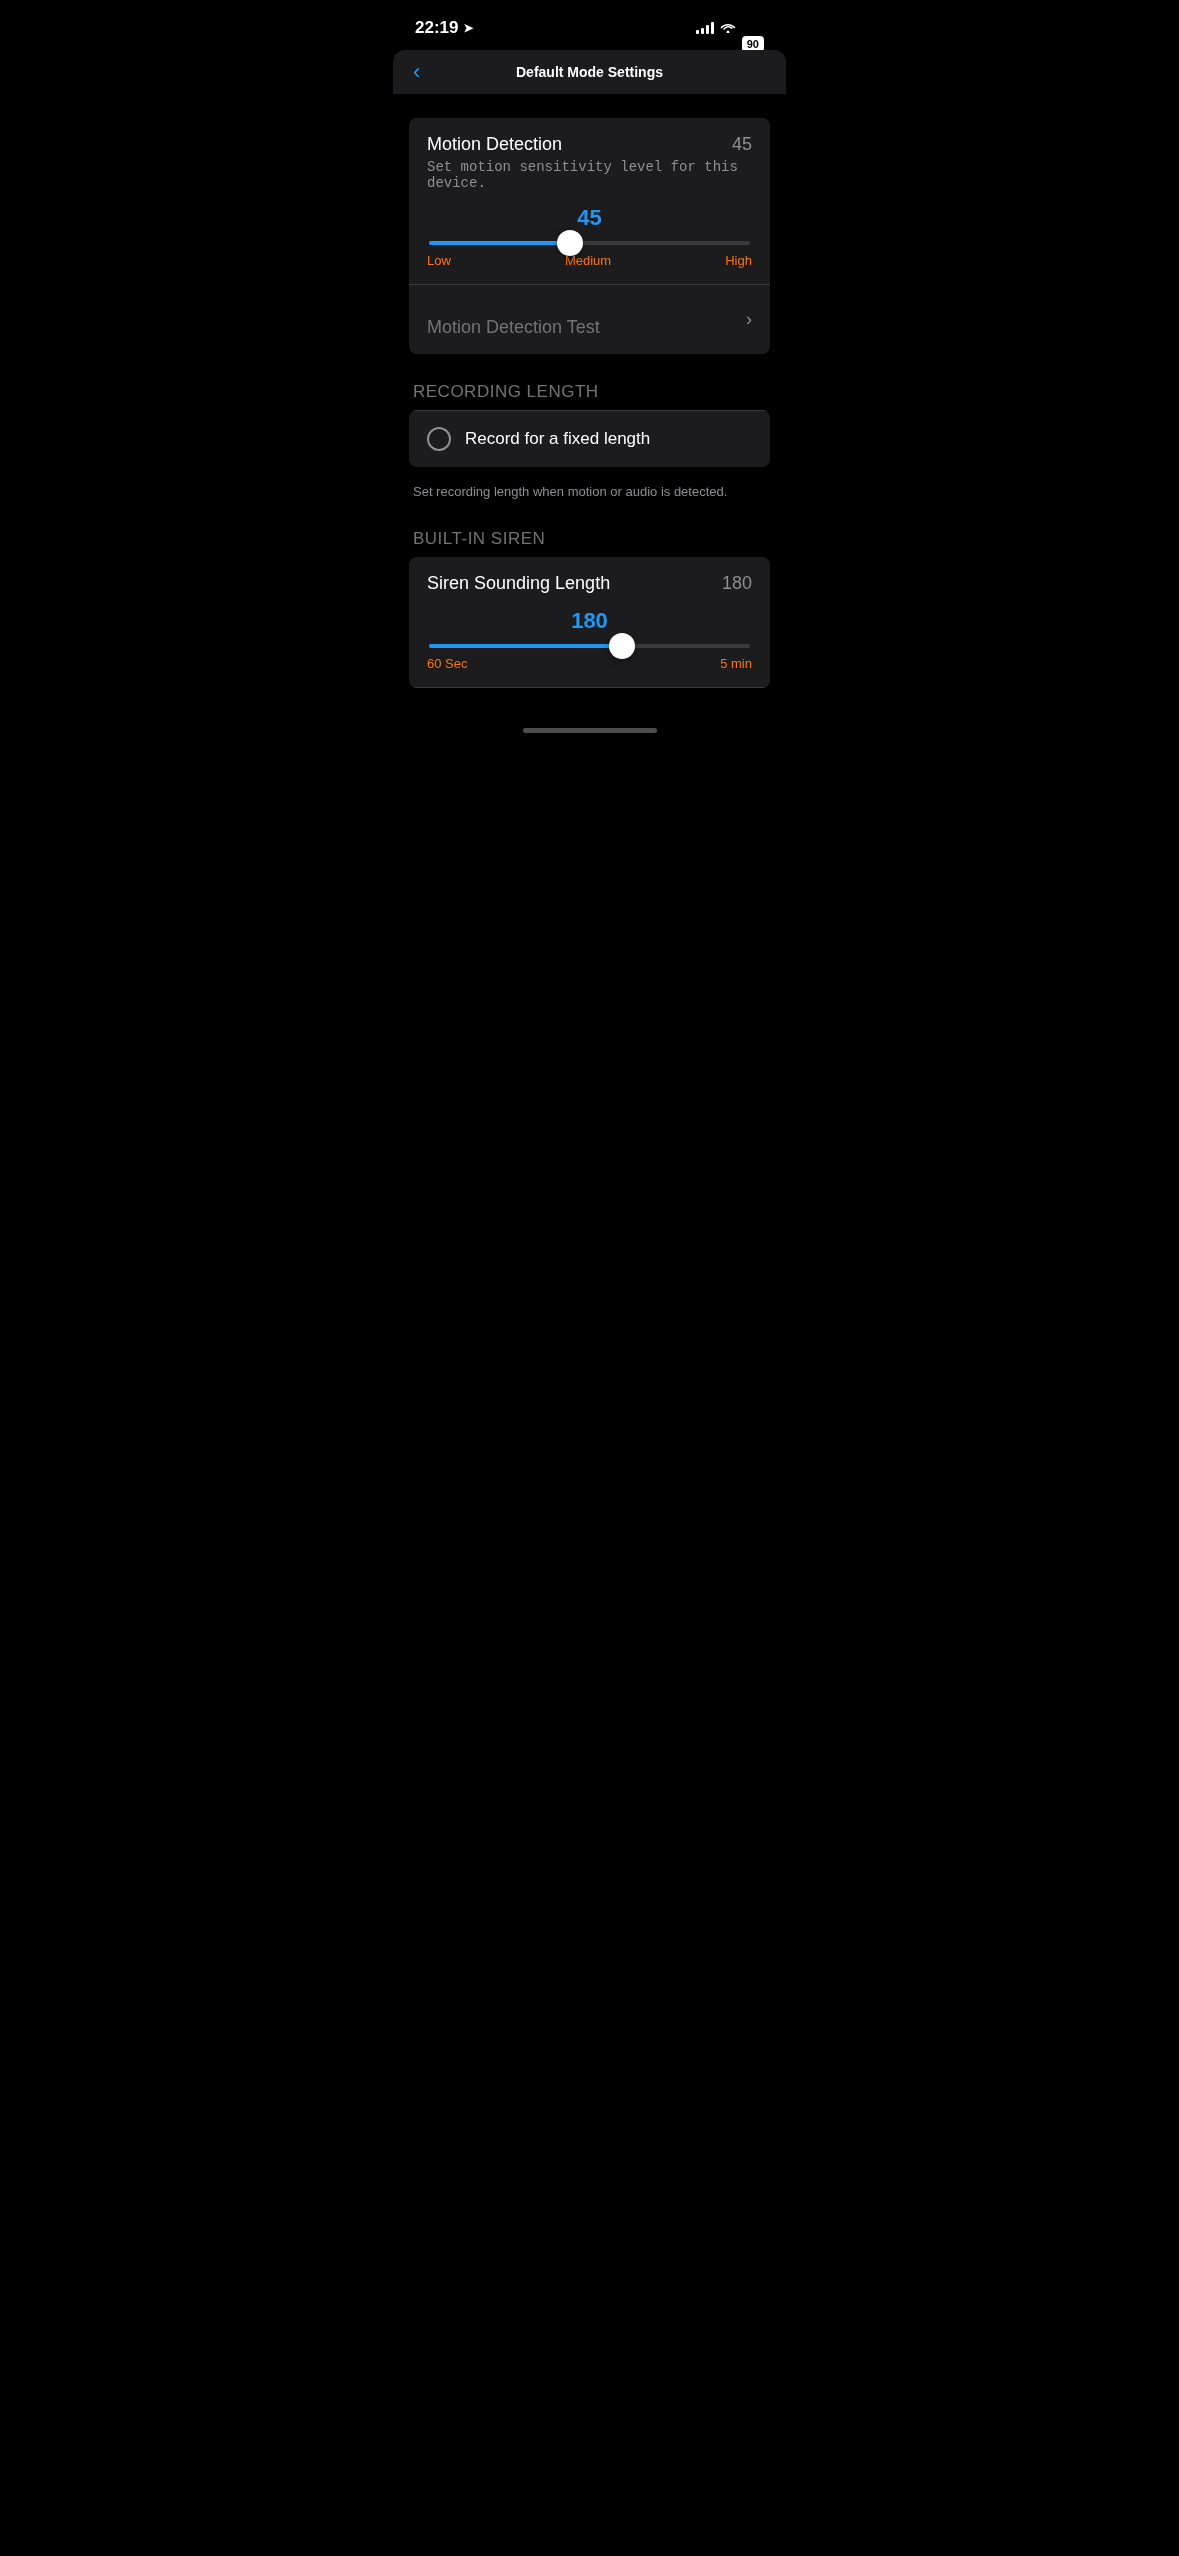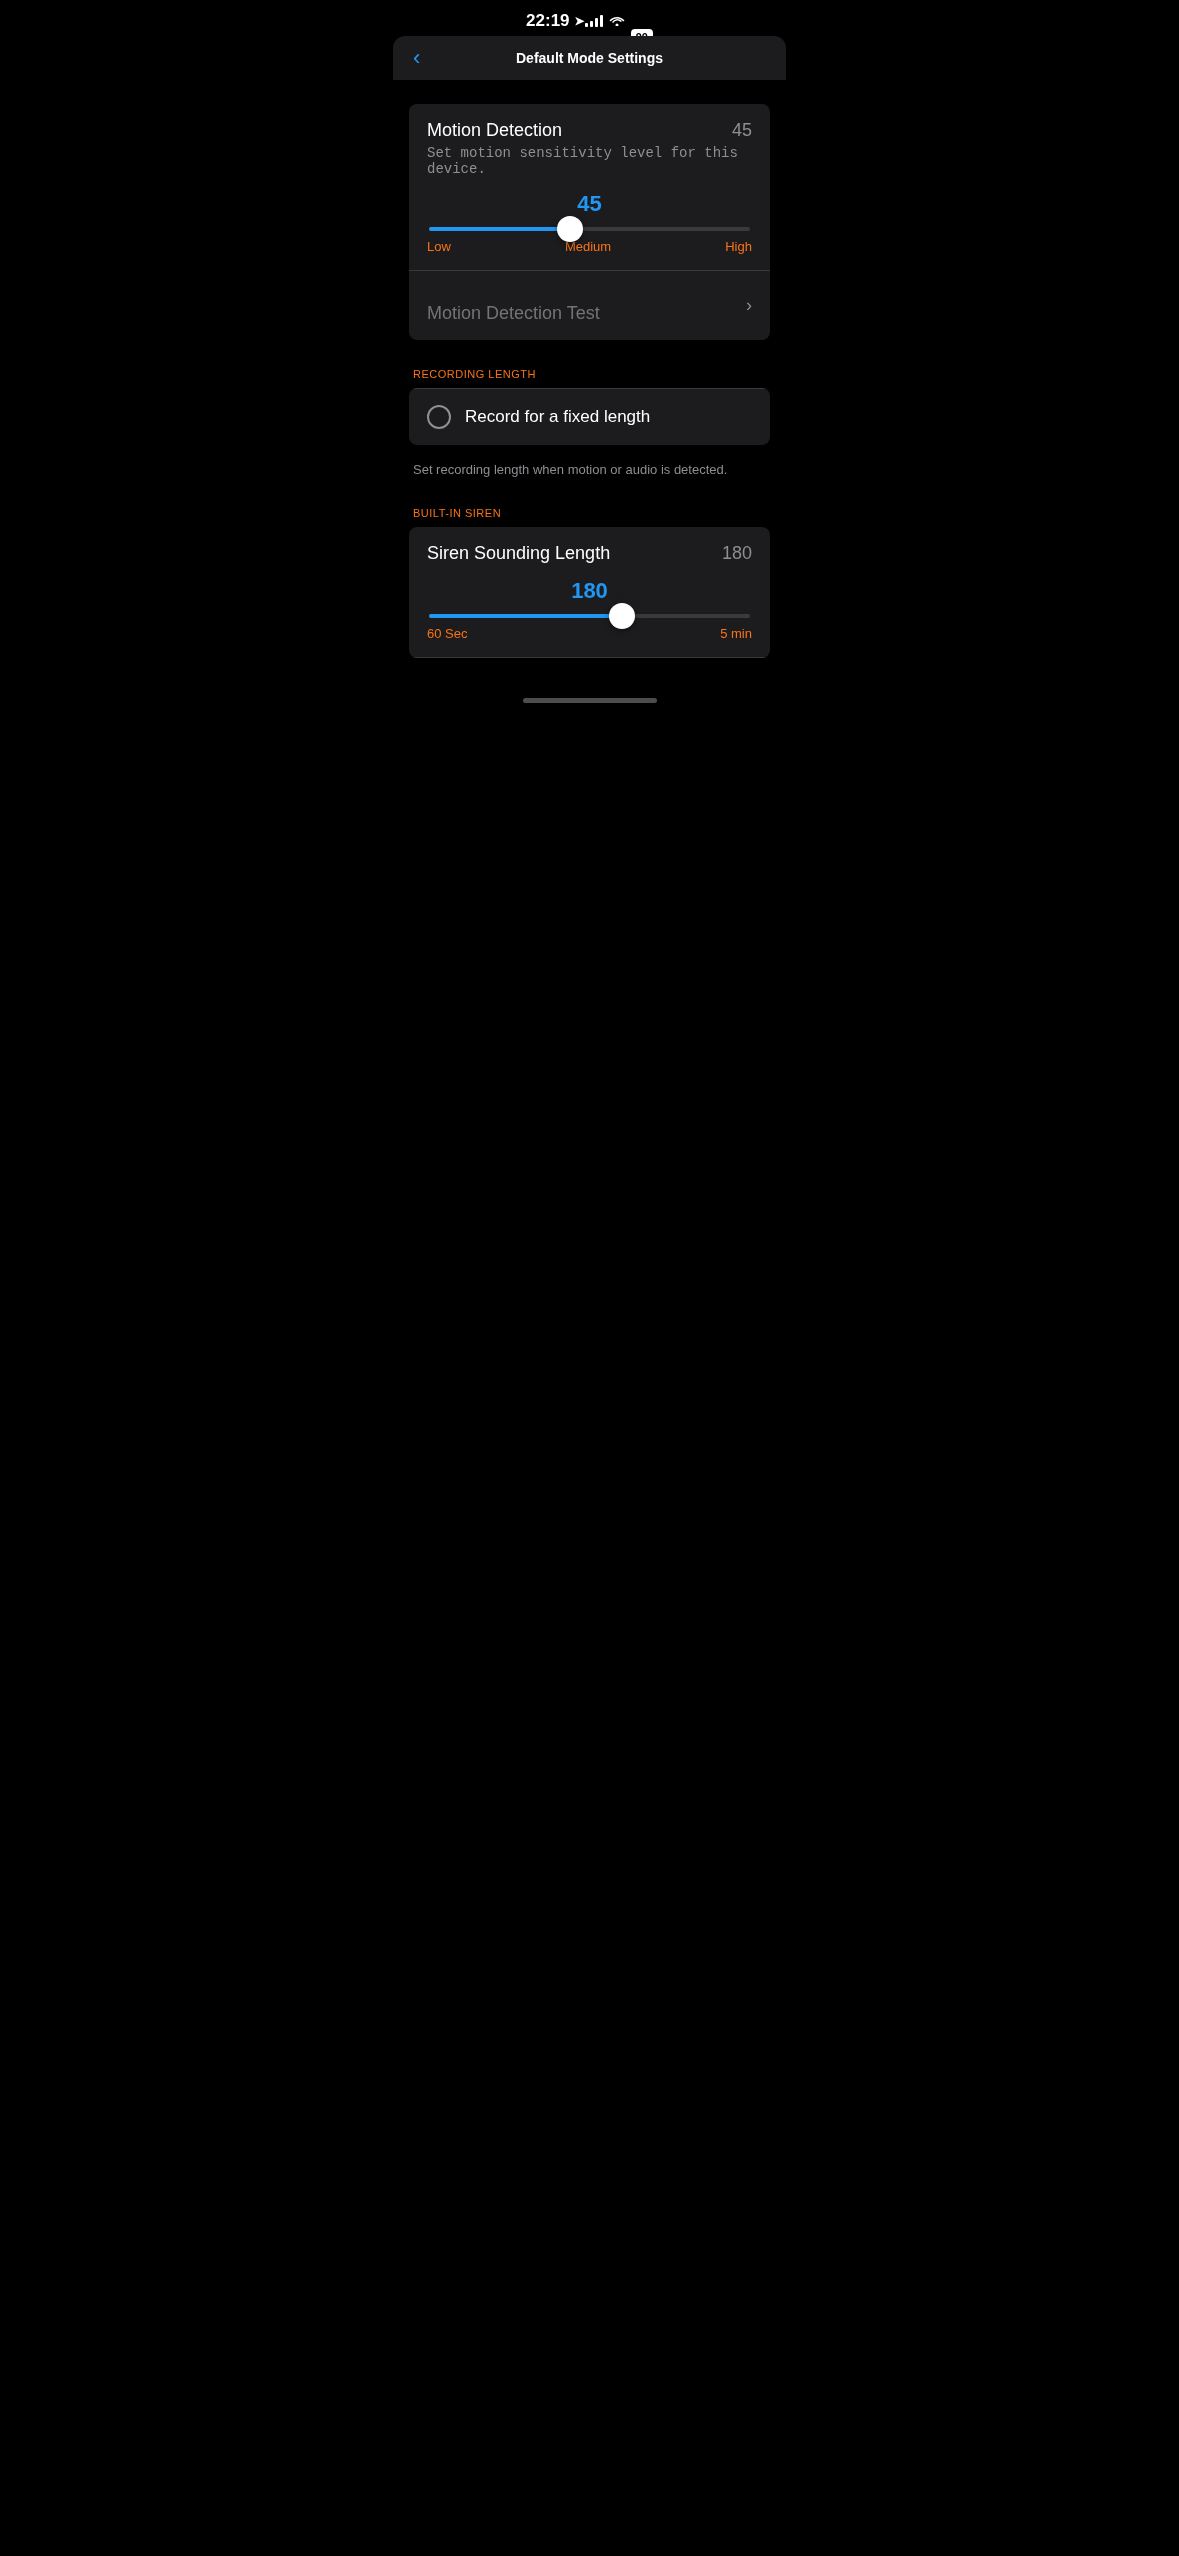--- a/index.html
+++ b/index.html
@@ -12,24 +12,24 @@
       width: 393px;
       margin: 0 auto;
       min-height: 852px;
       position: relative;
       overflow-x: hidden;
     }
 
     
     .status-bar {
       display: flex;
-      justify-content: center;
+      justify-content: space-between;
       align-items: center;
       padding: 14px 22px 8px 22px;
-      height: 36px;
+      height: 50px;
     }
 
     .status-time {
       font-size: 17px;
       font-weight: 600;
       color: #fff;
       display: flex;
       align-items: center;
       gap: 5px;
     }
@@ -213,23 +213,23 @@
       margin-top: 16px;
     }
 
     .chevron {
       color: #8e8e93;
       font-size: 18px;
     }
 
     
     .section-label {
-      font-size: 11px;
+      font-size: 17px;
       font-weight: 500;
-      color: #f97316;
+      color: #737373;
       letter-spacing: 0.5px;
       padding: 0 4px;
       text-transform: uppercase;
     }
 
     
     .option-row {
       display: flex;
       align-items: center;
       gap: 14px;

